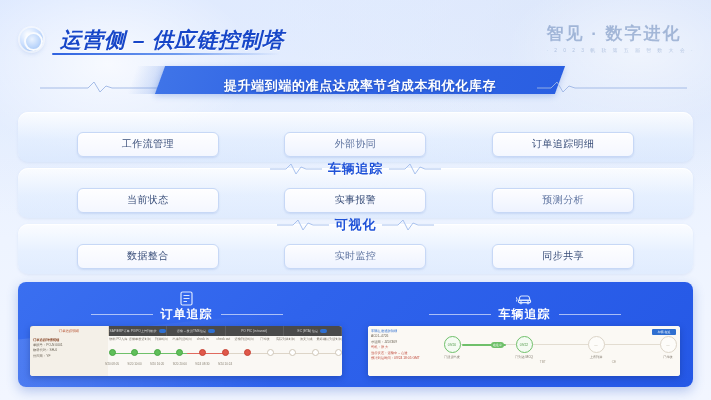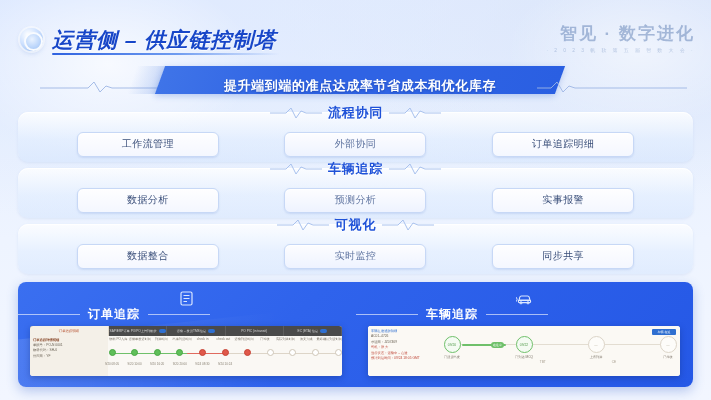--- a/index.html
+++ b/index.html
@@ -34,33 +34,33 @@
     background:
       radial-gradient(circle at 35% 30%, #ffffff 0%, #cfe2ff 45%, #a9c8f5 75%, #8fb6ef 100%);
     box-shadow:0 0 0 2px rgba(255,255,255,.55), 0 2px 5px rgba(60,110,200,.25);
   }
   .ring:after{
     content:"";position:absolute;left:4px;top:4px;width:15px;height:15px;border-radius:50%;
     border:2px solid rgba(255,255,255,.9);
     background:radial-gradient(circle at 40% 35%, #eaf3ff 0%, #bcd6fb 60%, #9cc1f3 100%);
   }
   .title{
-    position:absolute;left:52px;top:26px;
+    position:absolute;left:60px;top:26px;
     font-size:21px;font-weight:bold;color:#1746c8;letter-spacing:1px;
     font-style:italic;
     text-shadow:0 1px 0 rgba(255,255,255,.8);
     white-space:nowrap;
   }
   .title-underline{
     position:absolute;left:52px;top:53px;width:228px;height:2px;
     background:linear-gradient(90deg,#2f62e0 0%, #6f9cf0 55%, rgba(111,156,240,0) 100%);
     border-radius:2px;
   }
   .brand{
-    position:absolute;right:16px;top:22px;text-align:right;opacity:.5;
+    position:absolute;right:16px;top:22px;text-align:left;opacity:.5;
   }
   .brand-main{
     font-size:17px;font-weight:bold;color:#5f7fb4;letter-spacing:2px;white-space:nowrap;
   }
   .brand-sub{
     font-size:5px;color:#7d98c4;letter-spacing:2.4px;margin-top:2px;white-space:nowrap;
   }
 
   
   .sub-wrap{position:absolute;left:0;top:66px;width:711px;height:30px;}
@@ -138,21 +138,21 @@
   }
   .half{position:absolute;top:0;width:337px;height:105px;}
   .half.l{left:0;}
   .half.r{left:338px;}
   .bp-icon{
     position:absolute;left:0;top:8px;width:337px;height:16px;
     display:flex;align-items:center;justify-content:center;
   }
   .bp-label{
     position:absolute;left:0;top:24px;width:337px;height:16px;
-    display:flex;align-items:center;gap:8px;
+    display:flex;align-items:center;justify-content:center;gap:8px;
   }
   .bp-label .ln{width:62px;height:1px;background:rgba(255,255,255,.6);}
   .bp-label .tx{color:#fff;font-size:12px;font-weight:bold;letter-spacing:1px;white-space:nowrap;}
 
   
   .shot{
     position:absolute;top:44px;height:50px;border-radius:3px;overflow:hidden;
     background:#f7f4ef;box-shadow:0 2px 6px rgba(15,40,110,.35);
   }
   .shot.l{left:12px;width:312px;}
@@ -232,50 +232,41 @@
     </svg>
     <div class="sub-band-soft"></div>
     <div class="sub-band"></div>
     <div class="sub-text">提升端到端的准点达成率节省成本和优化库存</div>
     <svg class="pulse-right" viewBox="0 0 150 14">
       <path d="M0 8 L14 8 L20 2 L26 12 L32 6 L38 8 L150 8" fill="none" stroke="#9db6e4" stroke-width="0.9"></path>
     </svg>
   </div>
 
   <div class="panel" id="panel1">
-    <div class="sec-head">
-      <svg width="52" height="14" viewBox="0 0 52 14">
-        <path d="M0 7 L16 7 L21 2 L26 12 L31 5 L36 7 L52 7" fill="none" stroke="#a9c2ee" stroke-width="1"></path>
-      </svg>
-      <span class="sec-title">流程协同</span>
-      <svg width="52" height="14" viewBox="0 0 52 14">
-        <path d="M0 7 L16 7 L21 2 L26 12 L31 5 L36 7 L52 7" fill="none" stroke="#a9c2ee" stroke-width="1"></path>
-      </svg>
-    </div>
     <div class="btn-row">
       <div class="chip">工作流管理</div>
       <div class="chip mid">外部协同</div>
       <div class="chip">订单追踪明细</div>
     </div>
   </div>
 
   <div class="panel" id="panel2">
     <div class="sec-head">
       <svg width="52" height="14" viewBox="0 0 52 14">
         <path d="M0 7 L16 7 L21 2 L26 12 L31 5 L36 7 L52 7" fill="none" stroke="#a9c2ee" stroke-width="1"></path>
       </svg>
       <span class="sec-title">车辆追踪</span>
       <svg width="52" height="14" viewBox="0 0 52 14">
         <path d="M0 7 L16 7 L21 2 L26 12 L31 5 L36 7 L52 7" fill="none" stroke="#a9c2ee" stroke-width="1"></path>
       </svg>
     </div>
     <div class="btn-row">
-      <div class="chip">数据分析</div>
+      <div class="chip">当前状态</div>
+      <div class="chip">实事报警</div>
       <div class="chip mid">预测分析</div>
-      <div class="chip">实事报警</div>
     </div>
   </div>
 
   <div class="panel" id="panel3">
     <div class="sec-head">
       <svg width="52" height="14" viewBox="0 0 52 14">
         <path d="M0 7 L16 7 L21 2 L26 12 L31 5 L36 7 L52 7" fill="none" stroke="#a9c2ee" stroke-width="1"></path>
       </svg>
       <span class="sec-title">可视化</span>
       <svg width="52" height="14" viewBox="0 0 52 14">

